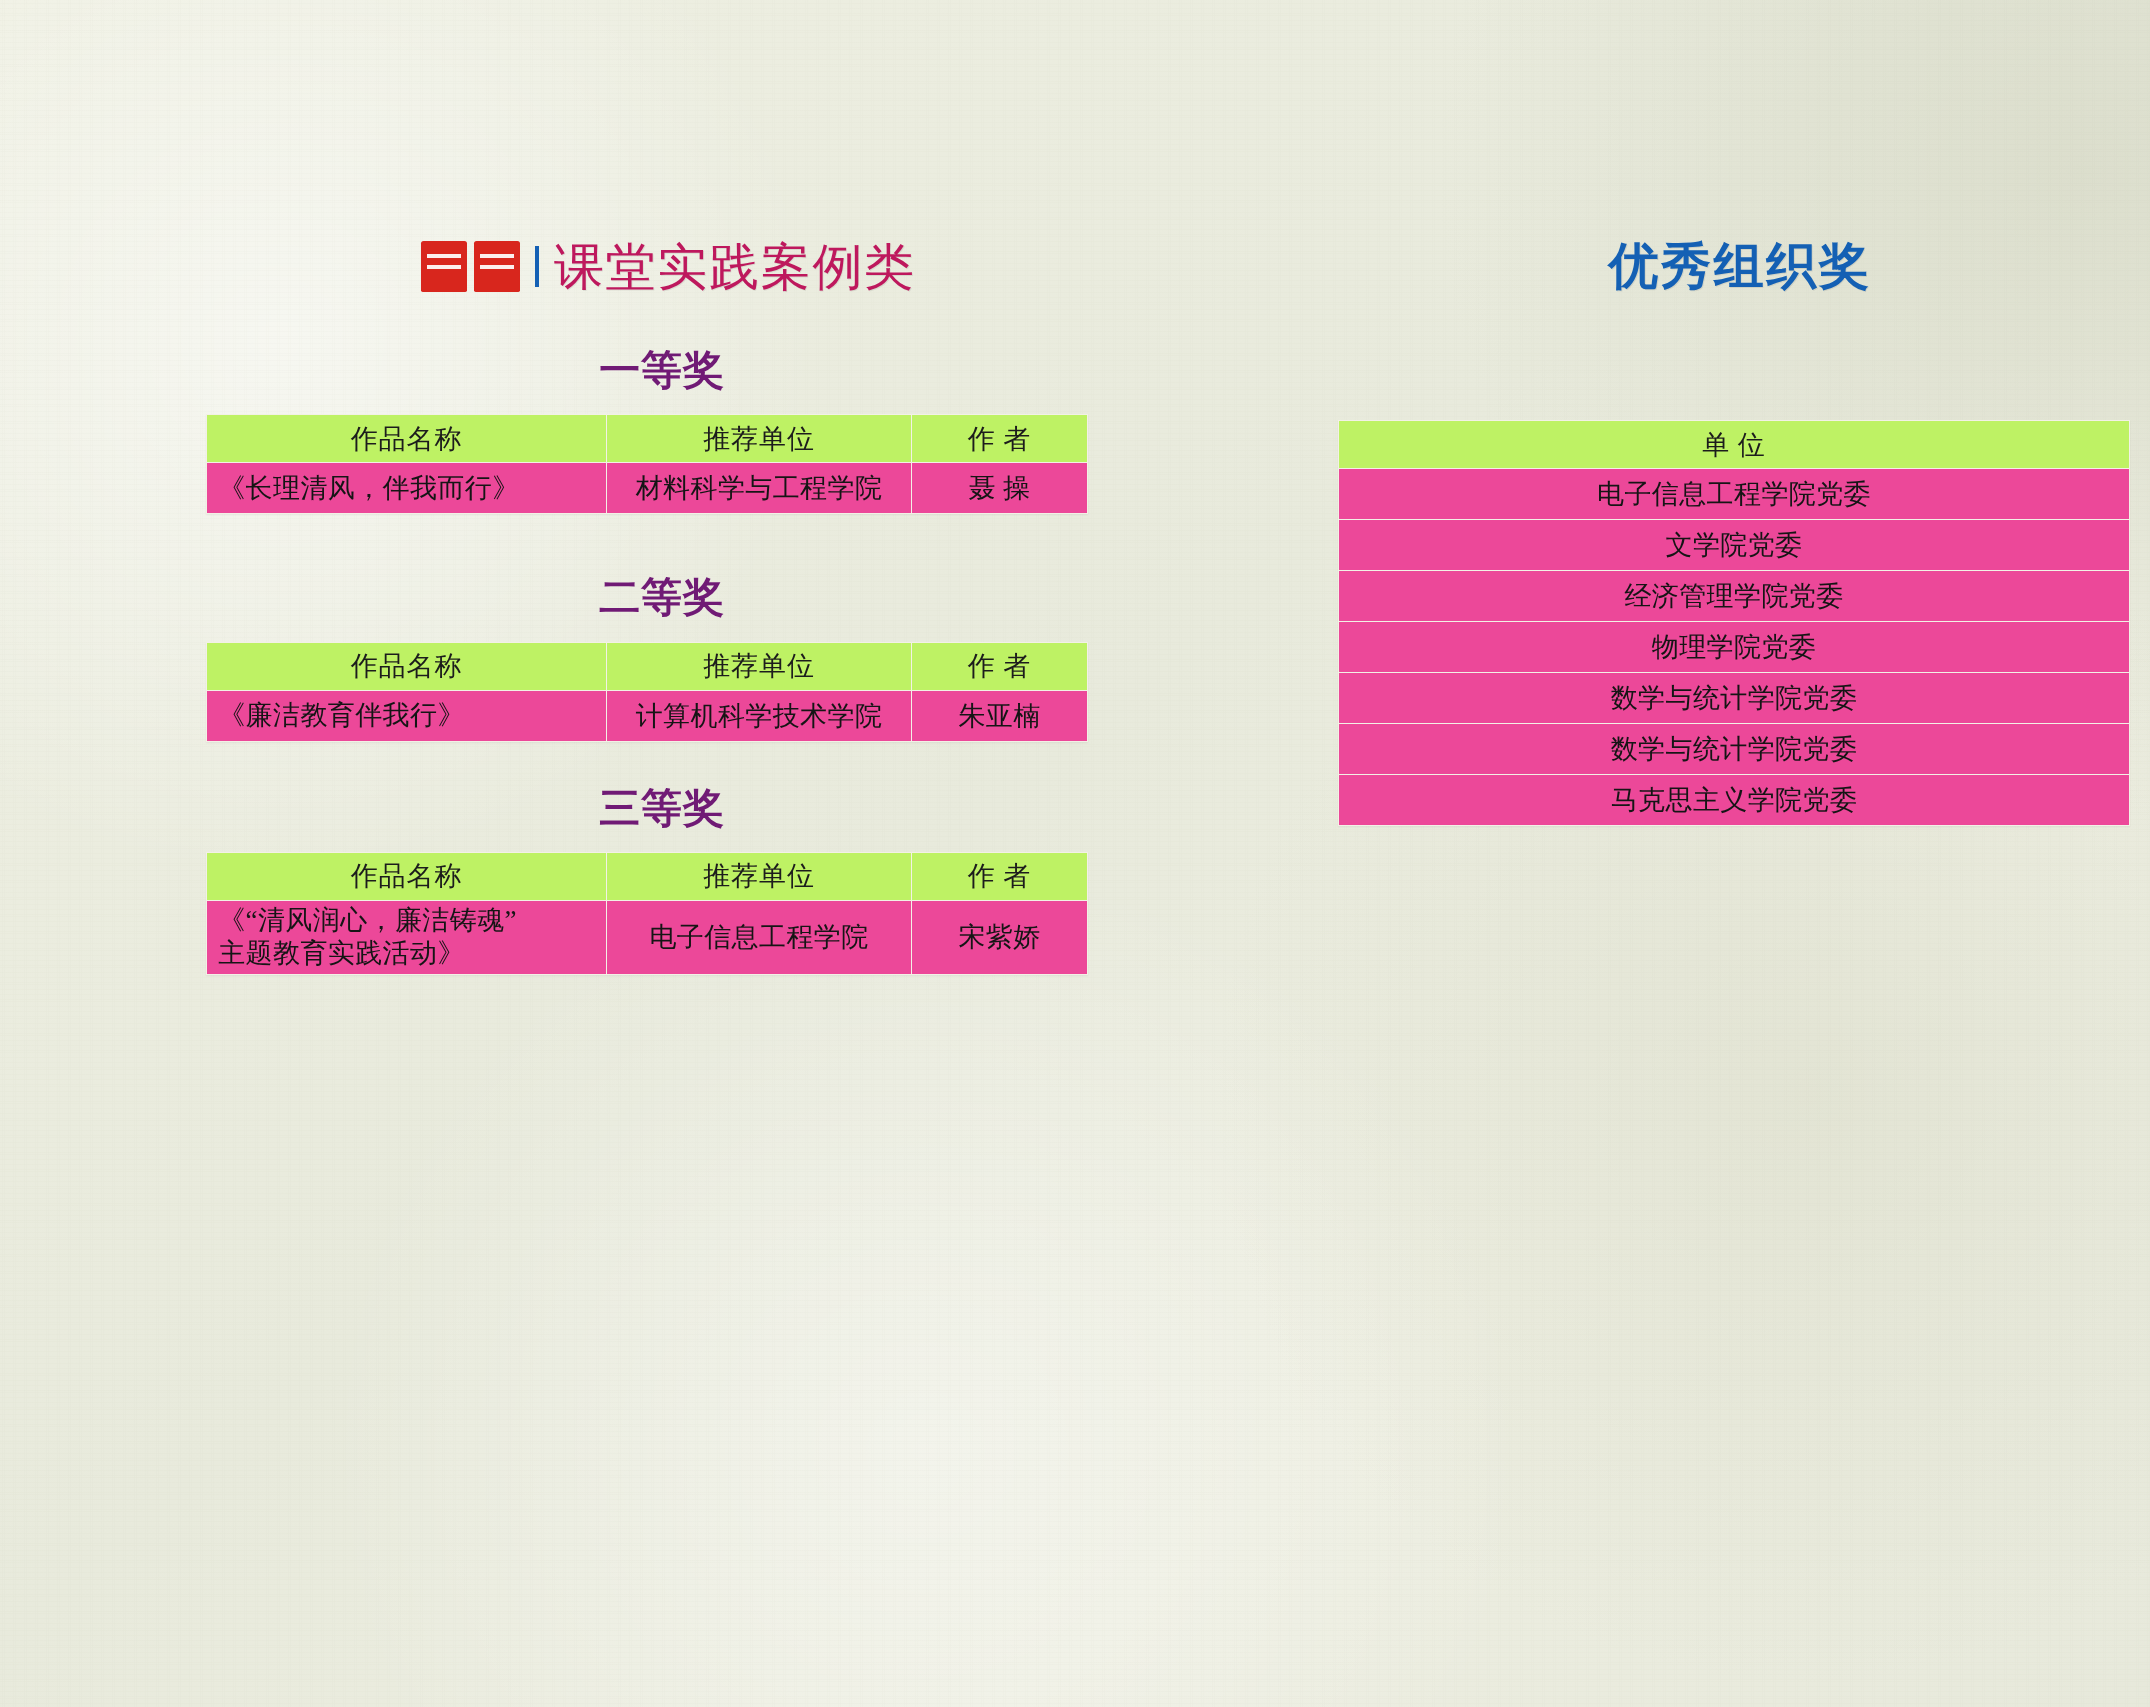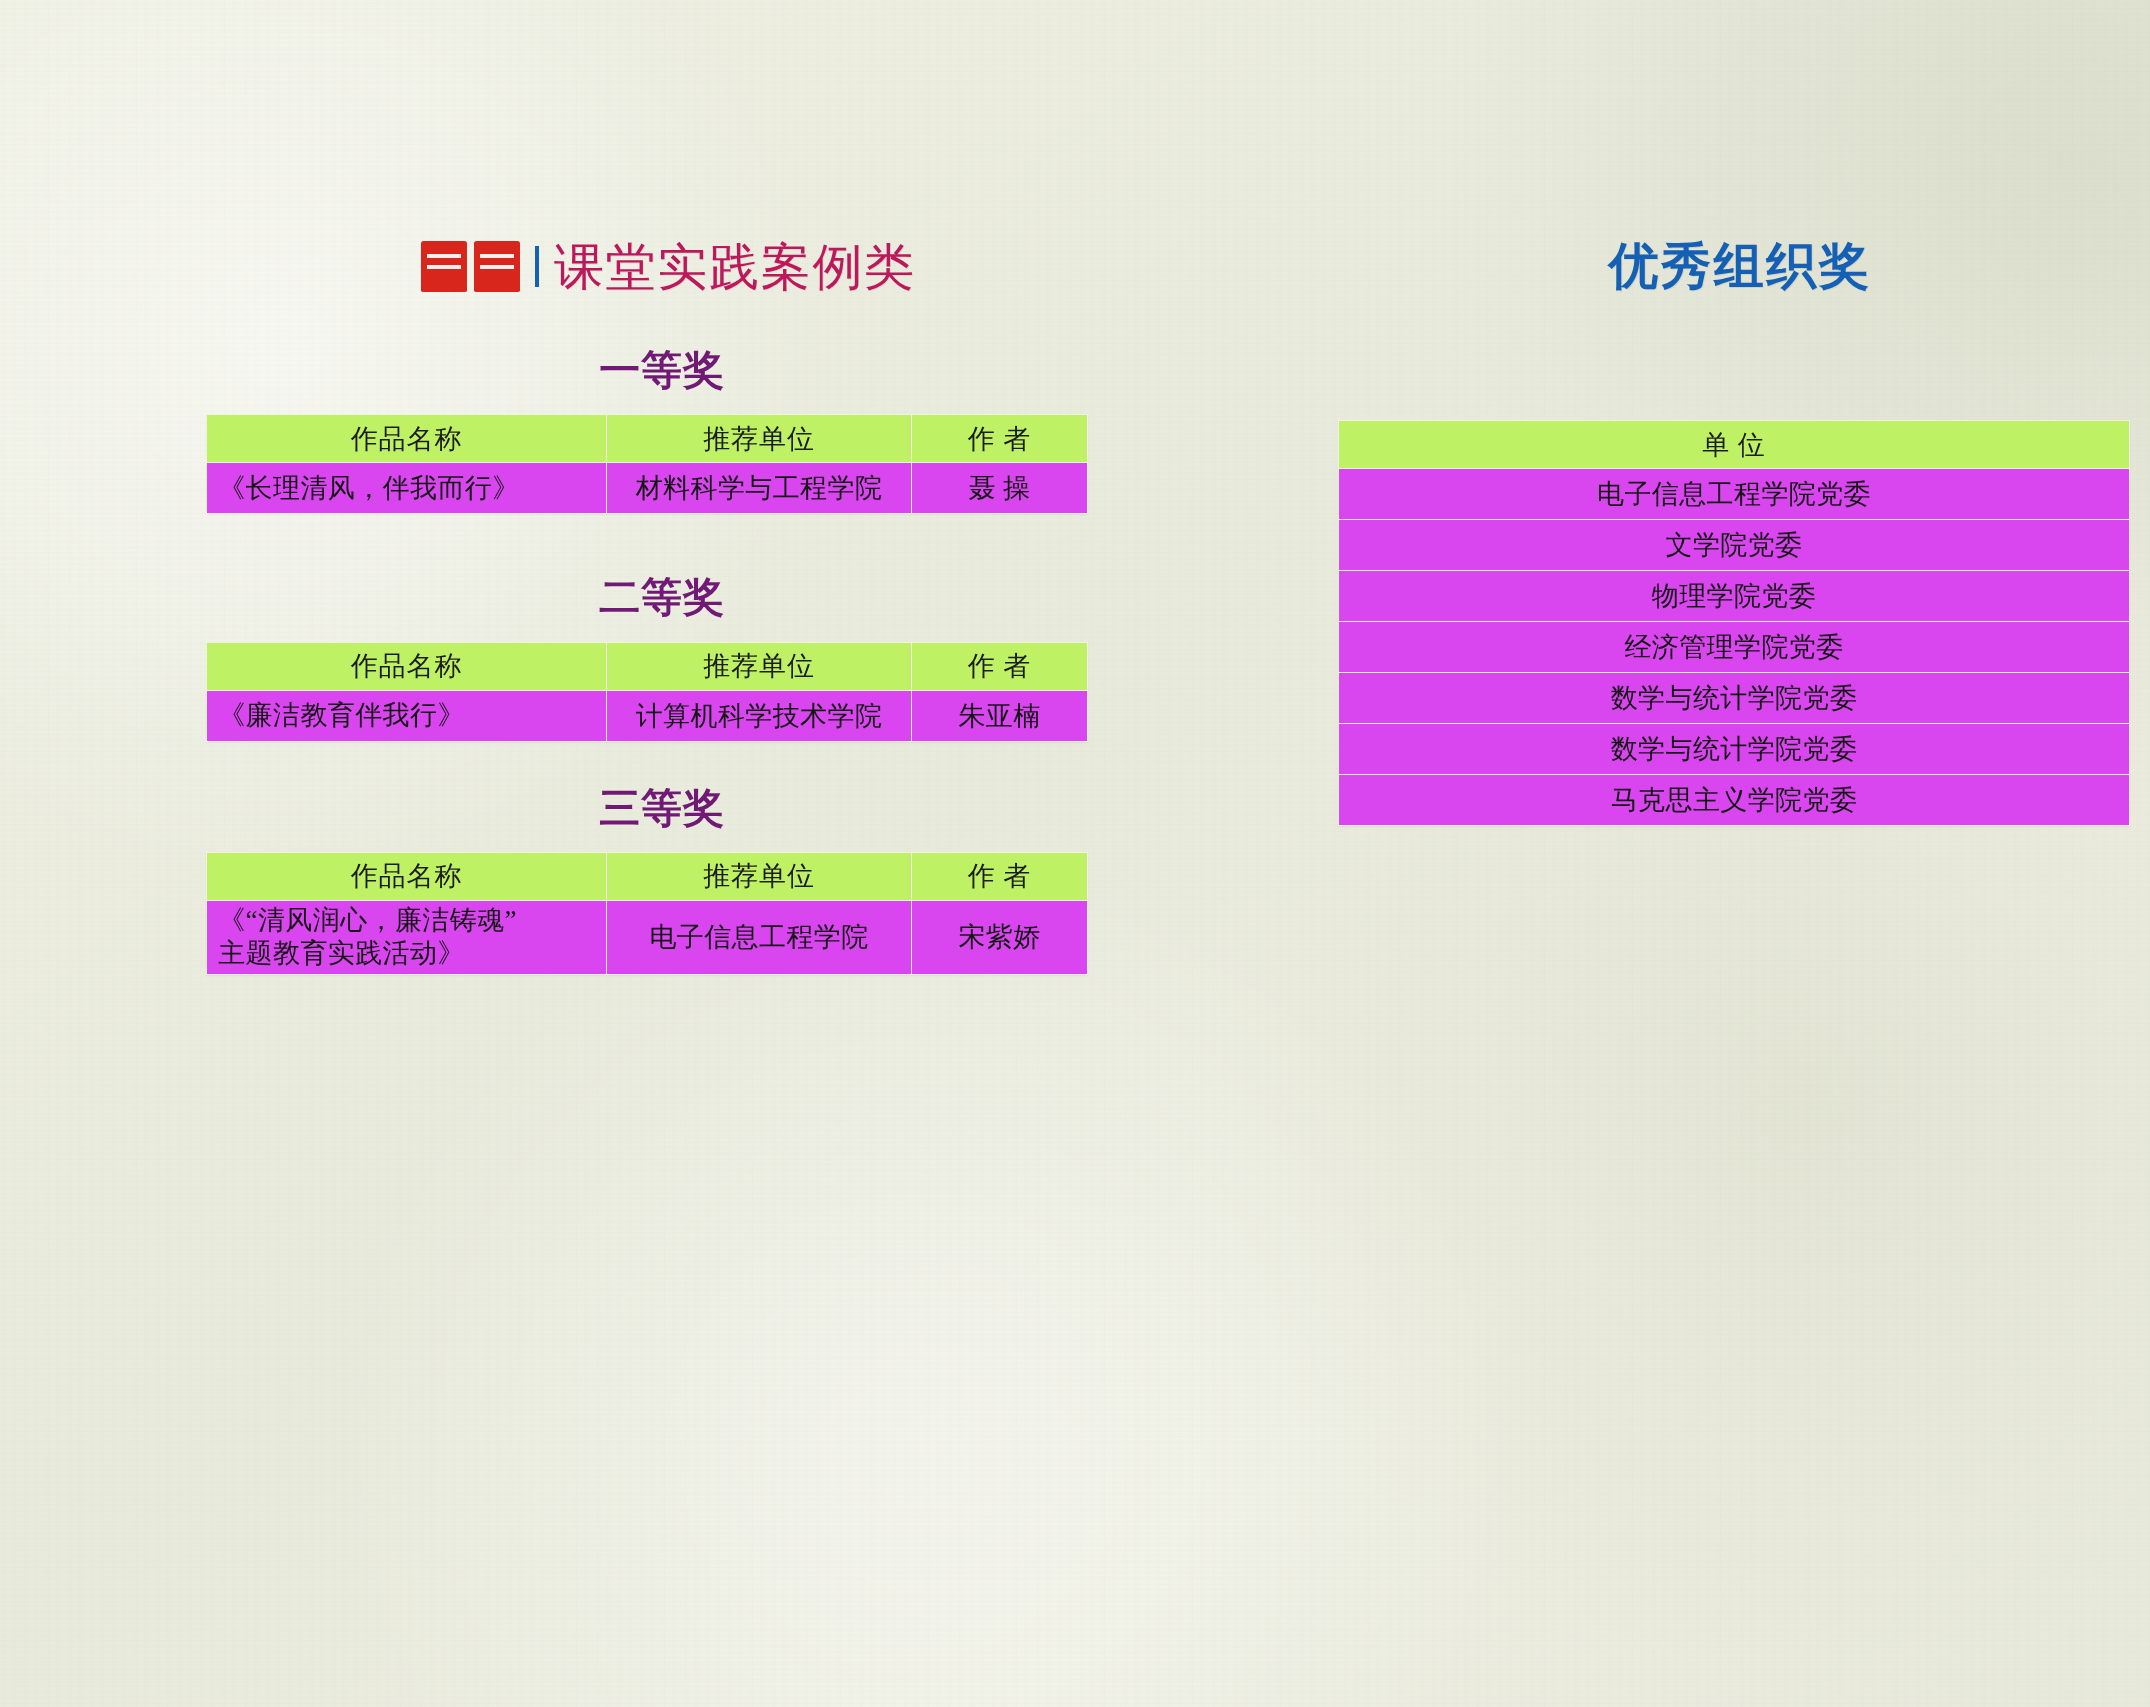--- a/index.html
+++ b/index.html
@@ -125,21 +125,21 @@
   .th-cell {
     background: #bef264;
     color: #1c1c1c;
     font-size: 27px;
     font-weight: normal;
     text-align: center;
     height: 47px;
     letter-spacing: 0.9px;
   }
   .td-cell {
-    background: #d946ef;
+    background: #ec4899;
     color: #151515;
     font-size: 27px;
     text-align: center;
     height: 50px;
     letter-spacing: 0.4px;
   }
   .td-cell.left-align {
     text-align: left;
     padding-left: 11.2px;
     line-height: 1.22;
@@ -288,24 +288,24 @@
         </tr>
       </thead>
       <tbody>
         <tr>
           <td class="td-cell">电子信息工程学院党委</td>
         </tr>
         <tr>
           <td class="td-cell">文学院党委</td>
         </tr>
         <tr>
+          <td class="td-cell">经济管理学院党委</td>
+        </tr>
+        <tr>
           <td class="td-cell">物理学院党委</td>
-        </tr>
-        <tr>
-          <td class="td-cell">经济管理学院党委</td>
         </tr>
         <tr>
           <td class="td-cell">数学与统计学院党委</td>
         </tr>
         <tr>
           <td class="td-cell">数学与统计学院党委</td>
         </tr>
         <tr>
           <td class="td-cell">马克思主义学院党委</td>
         </tr>

